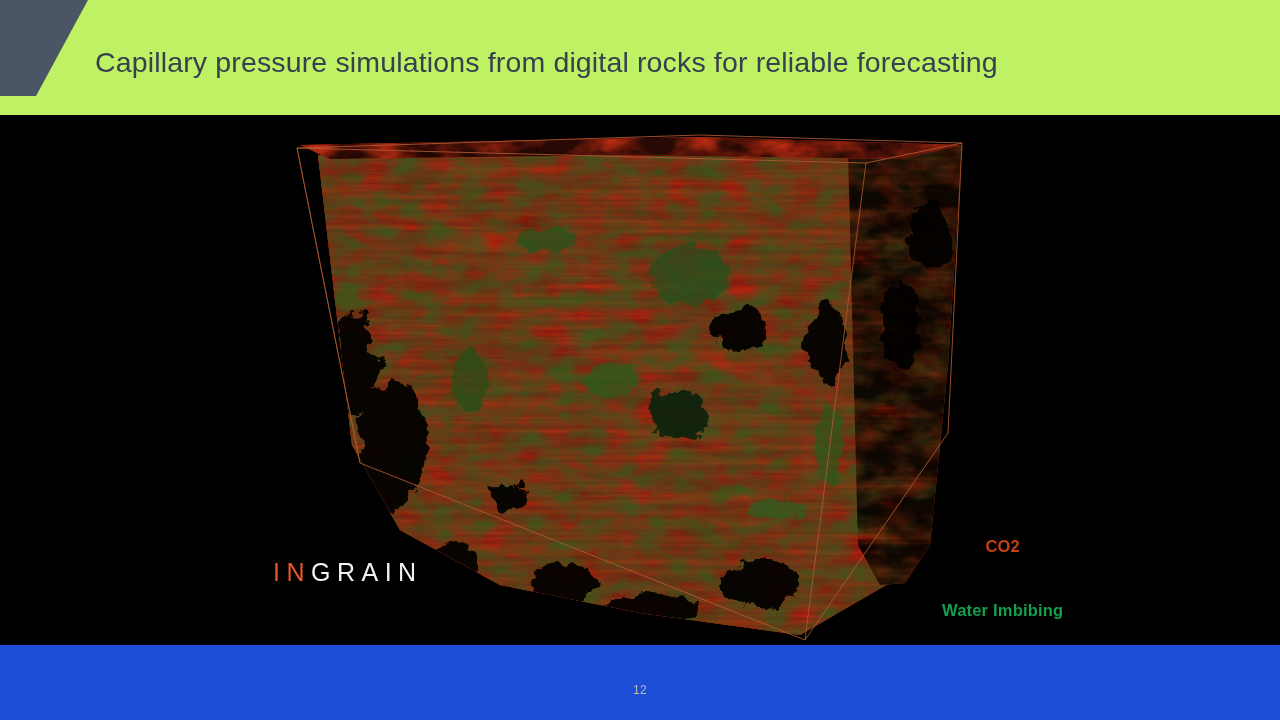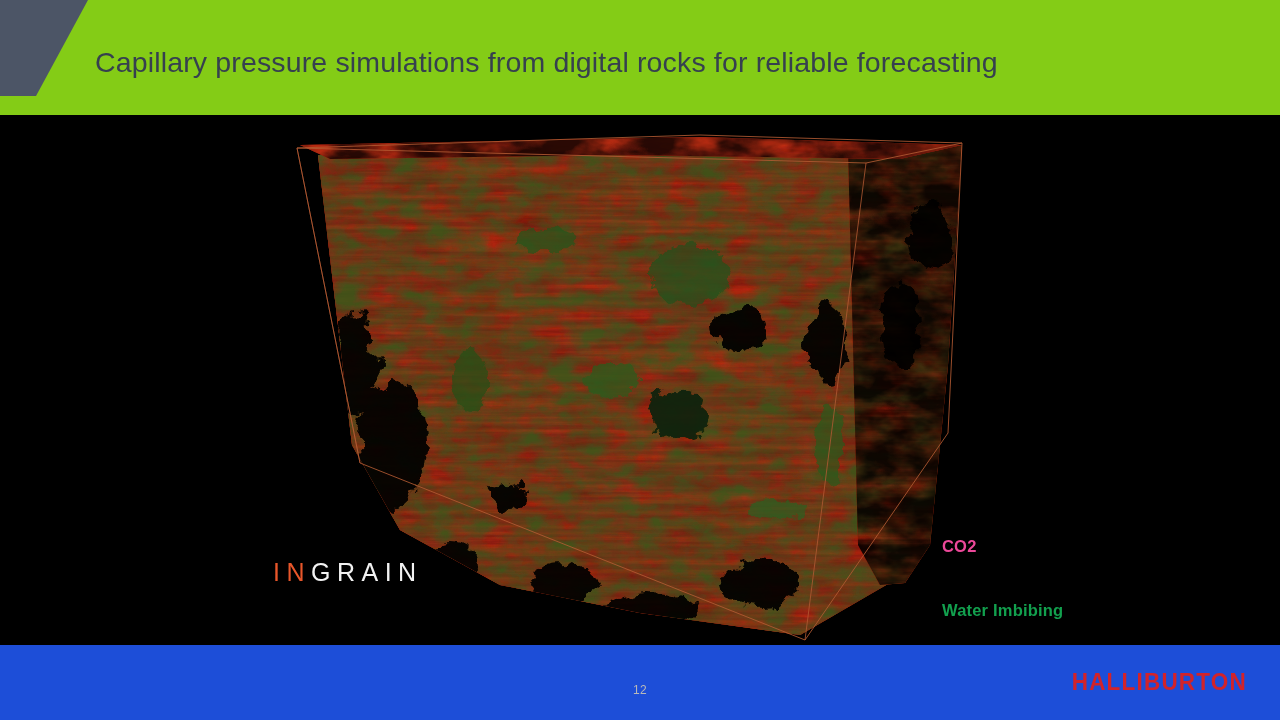--- a/index.html
+++ b/index.html
@@ -4,21 +4,21 @@
 <title>Slide</title>
 <style>
   html,body{margin:0;padding:0;}
   body{
     width:1280px;height:720px;overflow:hidden;background:#ffffff;
     font-family:"Liberation Sans","DejaVu Sans",sans-serif;
   }
   .slide{position:relative;width:1280px;height:720px;background:#ffffff;overflow:hidden;}
 
   
-  .header{position:absolute;left:0;top:0;width:1280px;height:115px;background:#84cc16;}
+  .header{position:absolute;left:0;top:0;width:1280px;height:115px;background:#bef264;}
   .corner-shape{
     position:absolute;left:0;top:0;width:90px;height:96px;
     background:#4c5566;
     clip-path:polygon(0 0, 88px 0, 36px 96px, 0 96px);
   }
   .slide-title{
     position:absolute;left:95px;top:46px;width:1090px;
     font-size:28.5px;font-weight:400;color:#36404f;
     letter-spacing:0.15px;white-space:nowrap;
   }
@@ -31,21 +31,21 @@
   .ingrain-logo{
     position:absolute;left:273px;top:445px;
     font-size:25px;font-weight:400;letter-spacing:6.5px;
     white-space:nowrap;line-height:1;text-align:center;
   }
   .ingrain-in{color:#e8562a;}
   .ingrain-grain{color:#f2f2f2;}
 
   .legend{position:absolute;left:942px;top:422px;line-height:1.17;white-space:nowrap;}
   .legend-row{font-size:16.5px;font-weight:bold;letter-spacing:0.2px;}
-  .legend-co2{color:#ec4899;}
+  .legend-co2{color:#c2410c;text-align:center;}
   .legend-water{color:#12a04e;margin-top:45px;}
 
   
   .footer{position:absolute;left:0;top:645px;width:1280px;height:75px;background:#1d4ed8;}
   .page-number{
     position:absolute;left:0;top:38px;width:1280px;text-align:center;
     font-size:12px;color:#b9b9b9;letter-spacing:0.3px;
   }
   .brand-logo{
     position:absolute;right:33px;top:672px;
@@ -262,15 +262,14 @@
 
     <div class="legend">
       <div class="legend-row legend-co2">CO2</div>
       <div class="legend-row legend-water">Water Imbibing</div>
     </div>
   </div>
 
   <div class="footer">
     <div class="page-number">12</div>
   </div>
-  <div class="brand-logo">HALLIBURTON</div>
 
 </div>
 
 </body></html>

